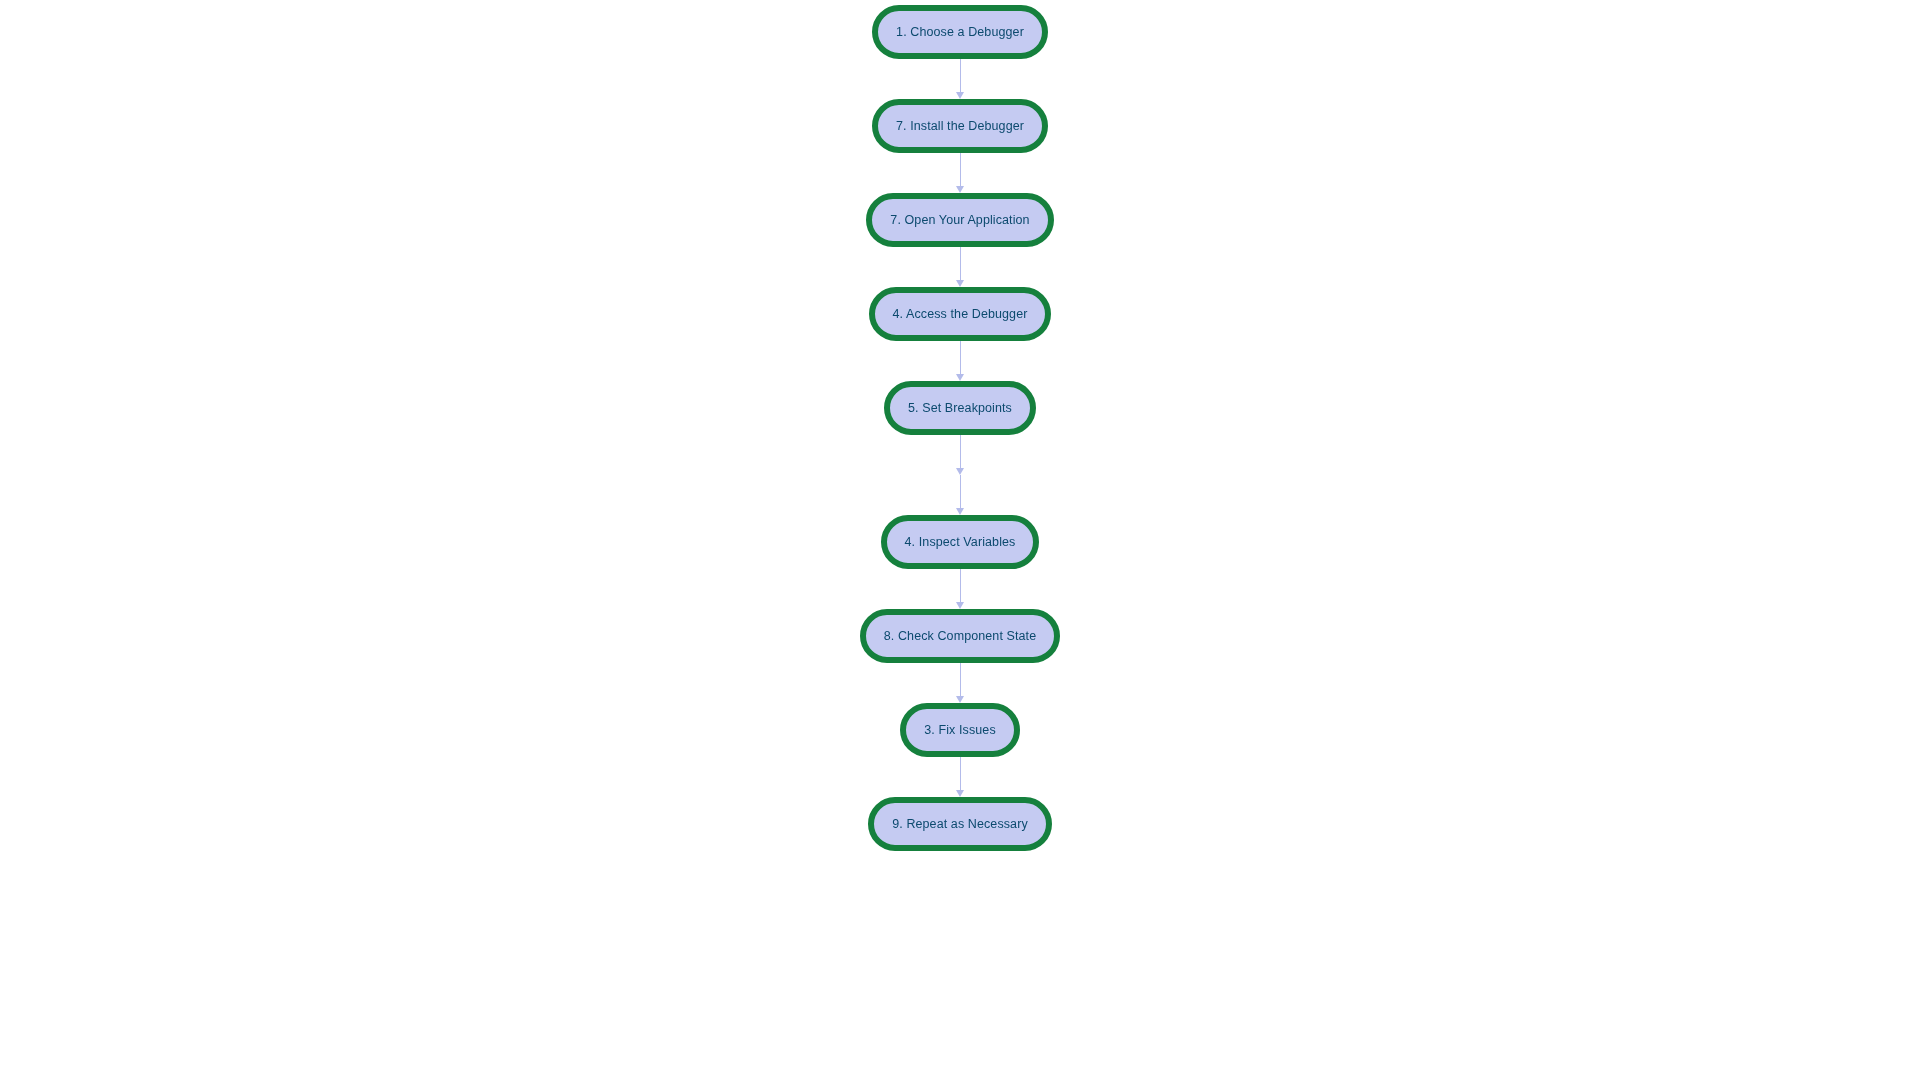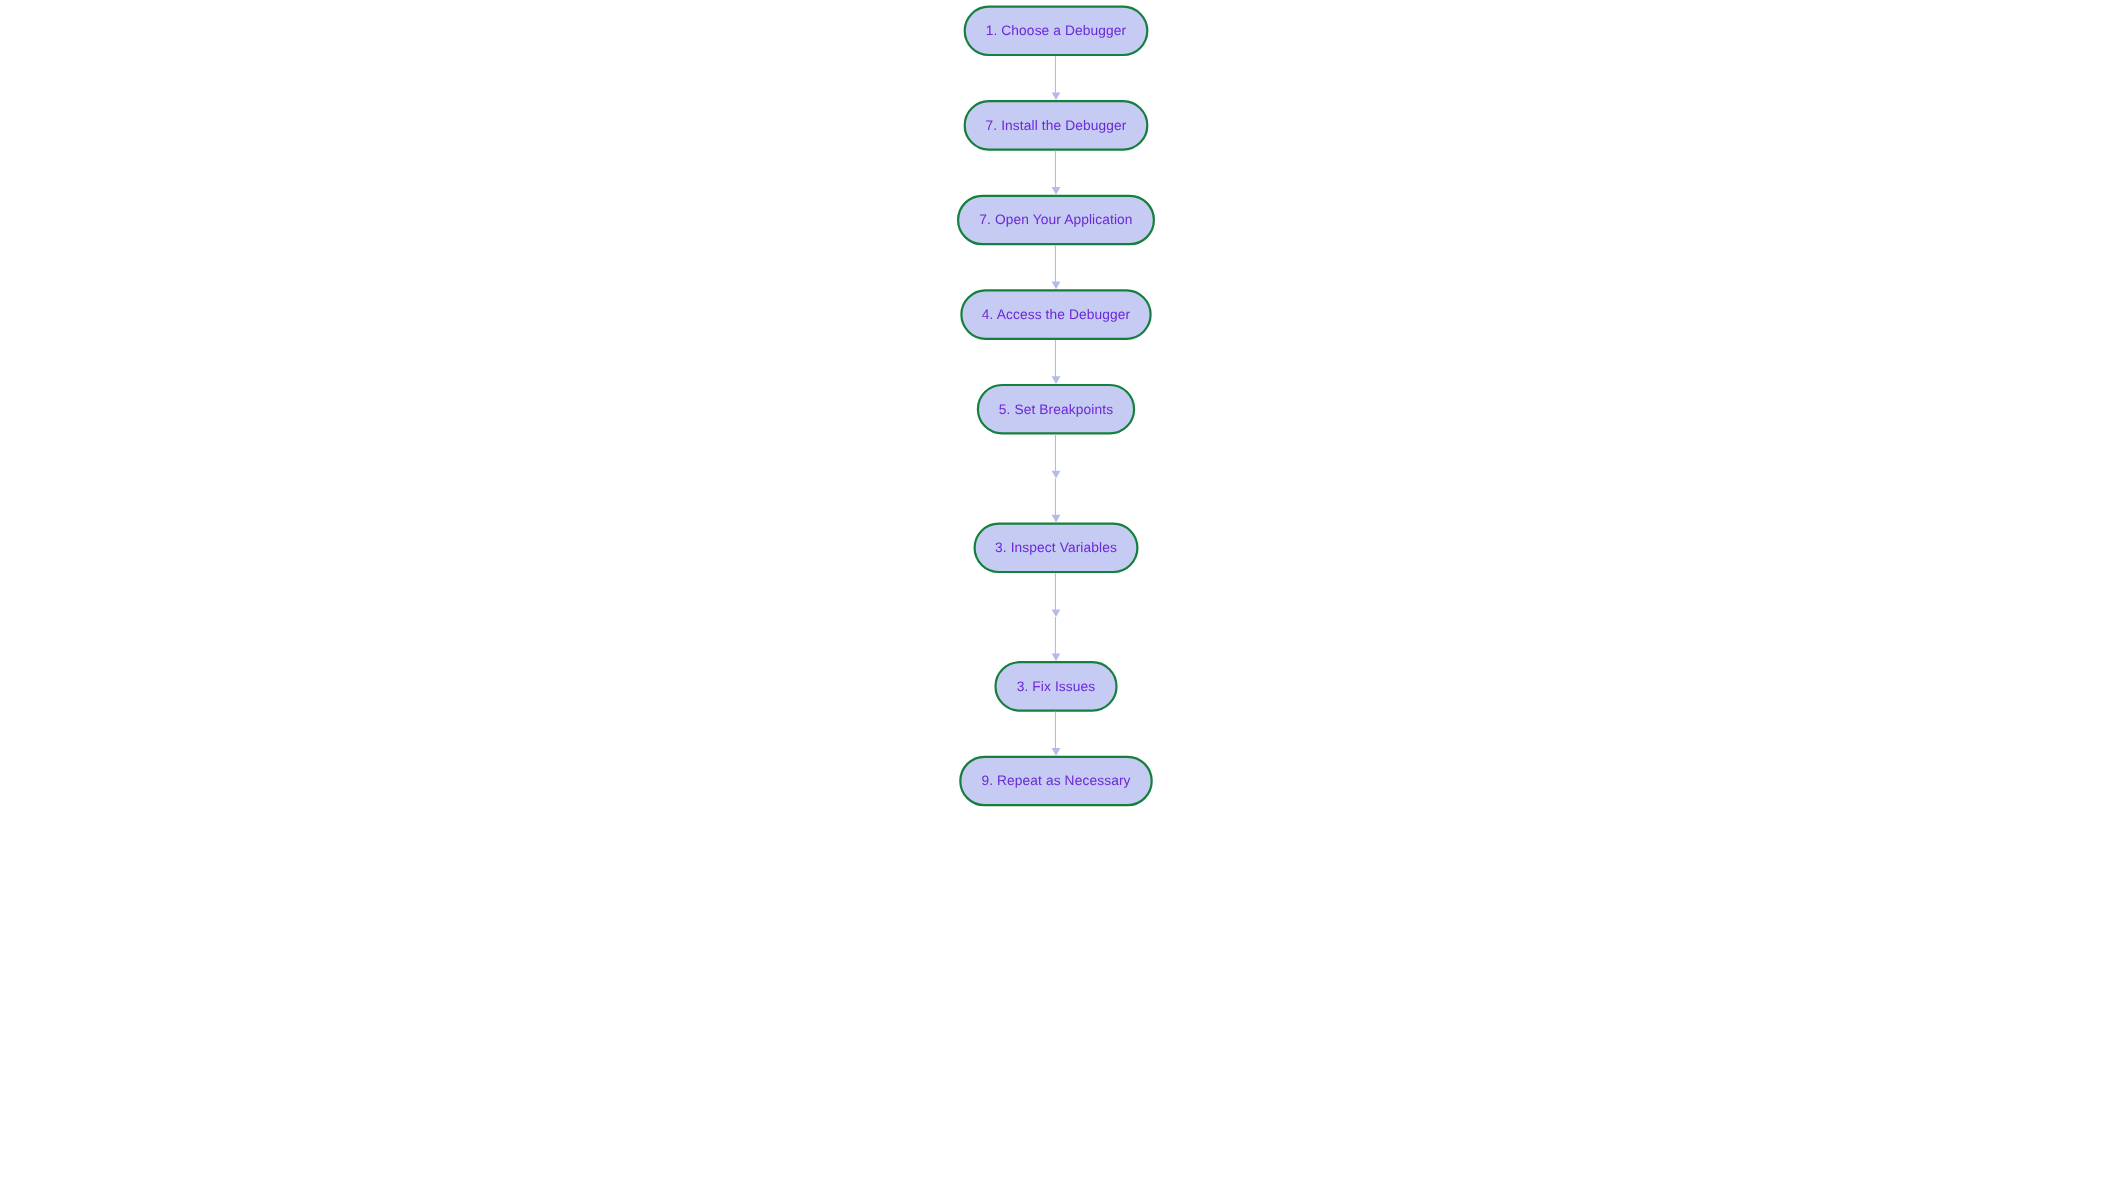--- a/index.html
+++ b/index.html
@@ -13,23 +13,23 @@
       align-items: flex-start;
       padding-top: 5px;
     }
     .flowchart {
       display: flex;
       flex-direction: column;
       align-items: center;
     }
     .node {
       background: #c5cbf2;
-      border: 2px solid #15803d;
+      border: 6px solid #15803d;
       border-radius: 999px;
-      color: #6d28d9;
+      color: #0c4a6e;
       font-size: 12.5px;
       padding: 14px 18px;
       text-align: left;
       white-space: nowrap;
       letter-spacing: 0.1px;
     }
     .connector {
       display: flex;
       flex-direction: column;
       align-items: center;
@@ -75,25 +75,26 @@
   </div>
   <div class="node">5. Set Breakpoints</div>
   <div class="connector">
     <div class="line"></div>
     <div class="arrowhead"></div>
   </div>
   <div class="connector">
     <div class="line"></div>
     <div class="arrowhead"></div>
   </div>
-  <div class="node">3. Inspect Variables</div>
+  <div class="node">4. Inspect Variables</div>
   <div class="connector">
     <div class="line"></div>
     <div class="arrowhead"></div>
   </div>
+  <div class="node">8. Check Component State</div>
   <div class="connector">
     <div class="line"></div>
     <div class="arrowhead"></div>
   </div>
   <div class="node">3. Fix Issues</div>
   <div class="connector">
     <div class="line"></div>
     <div class="arrowhead"></div>
   </div>
   <div class="node">9. Repeat as Necessary</div>

